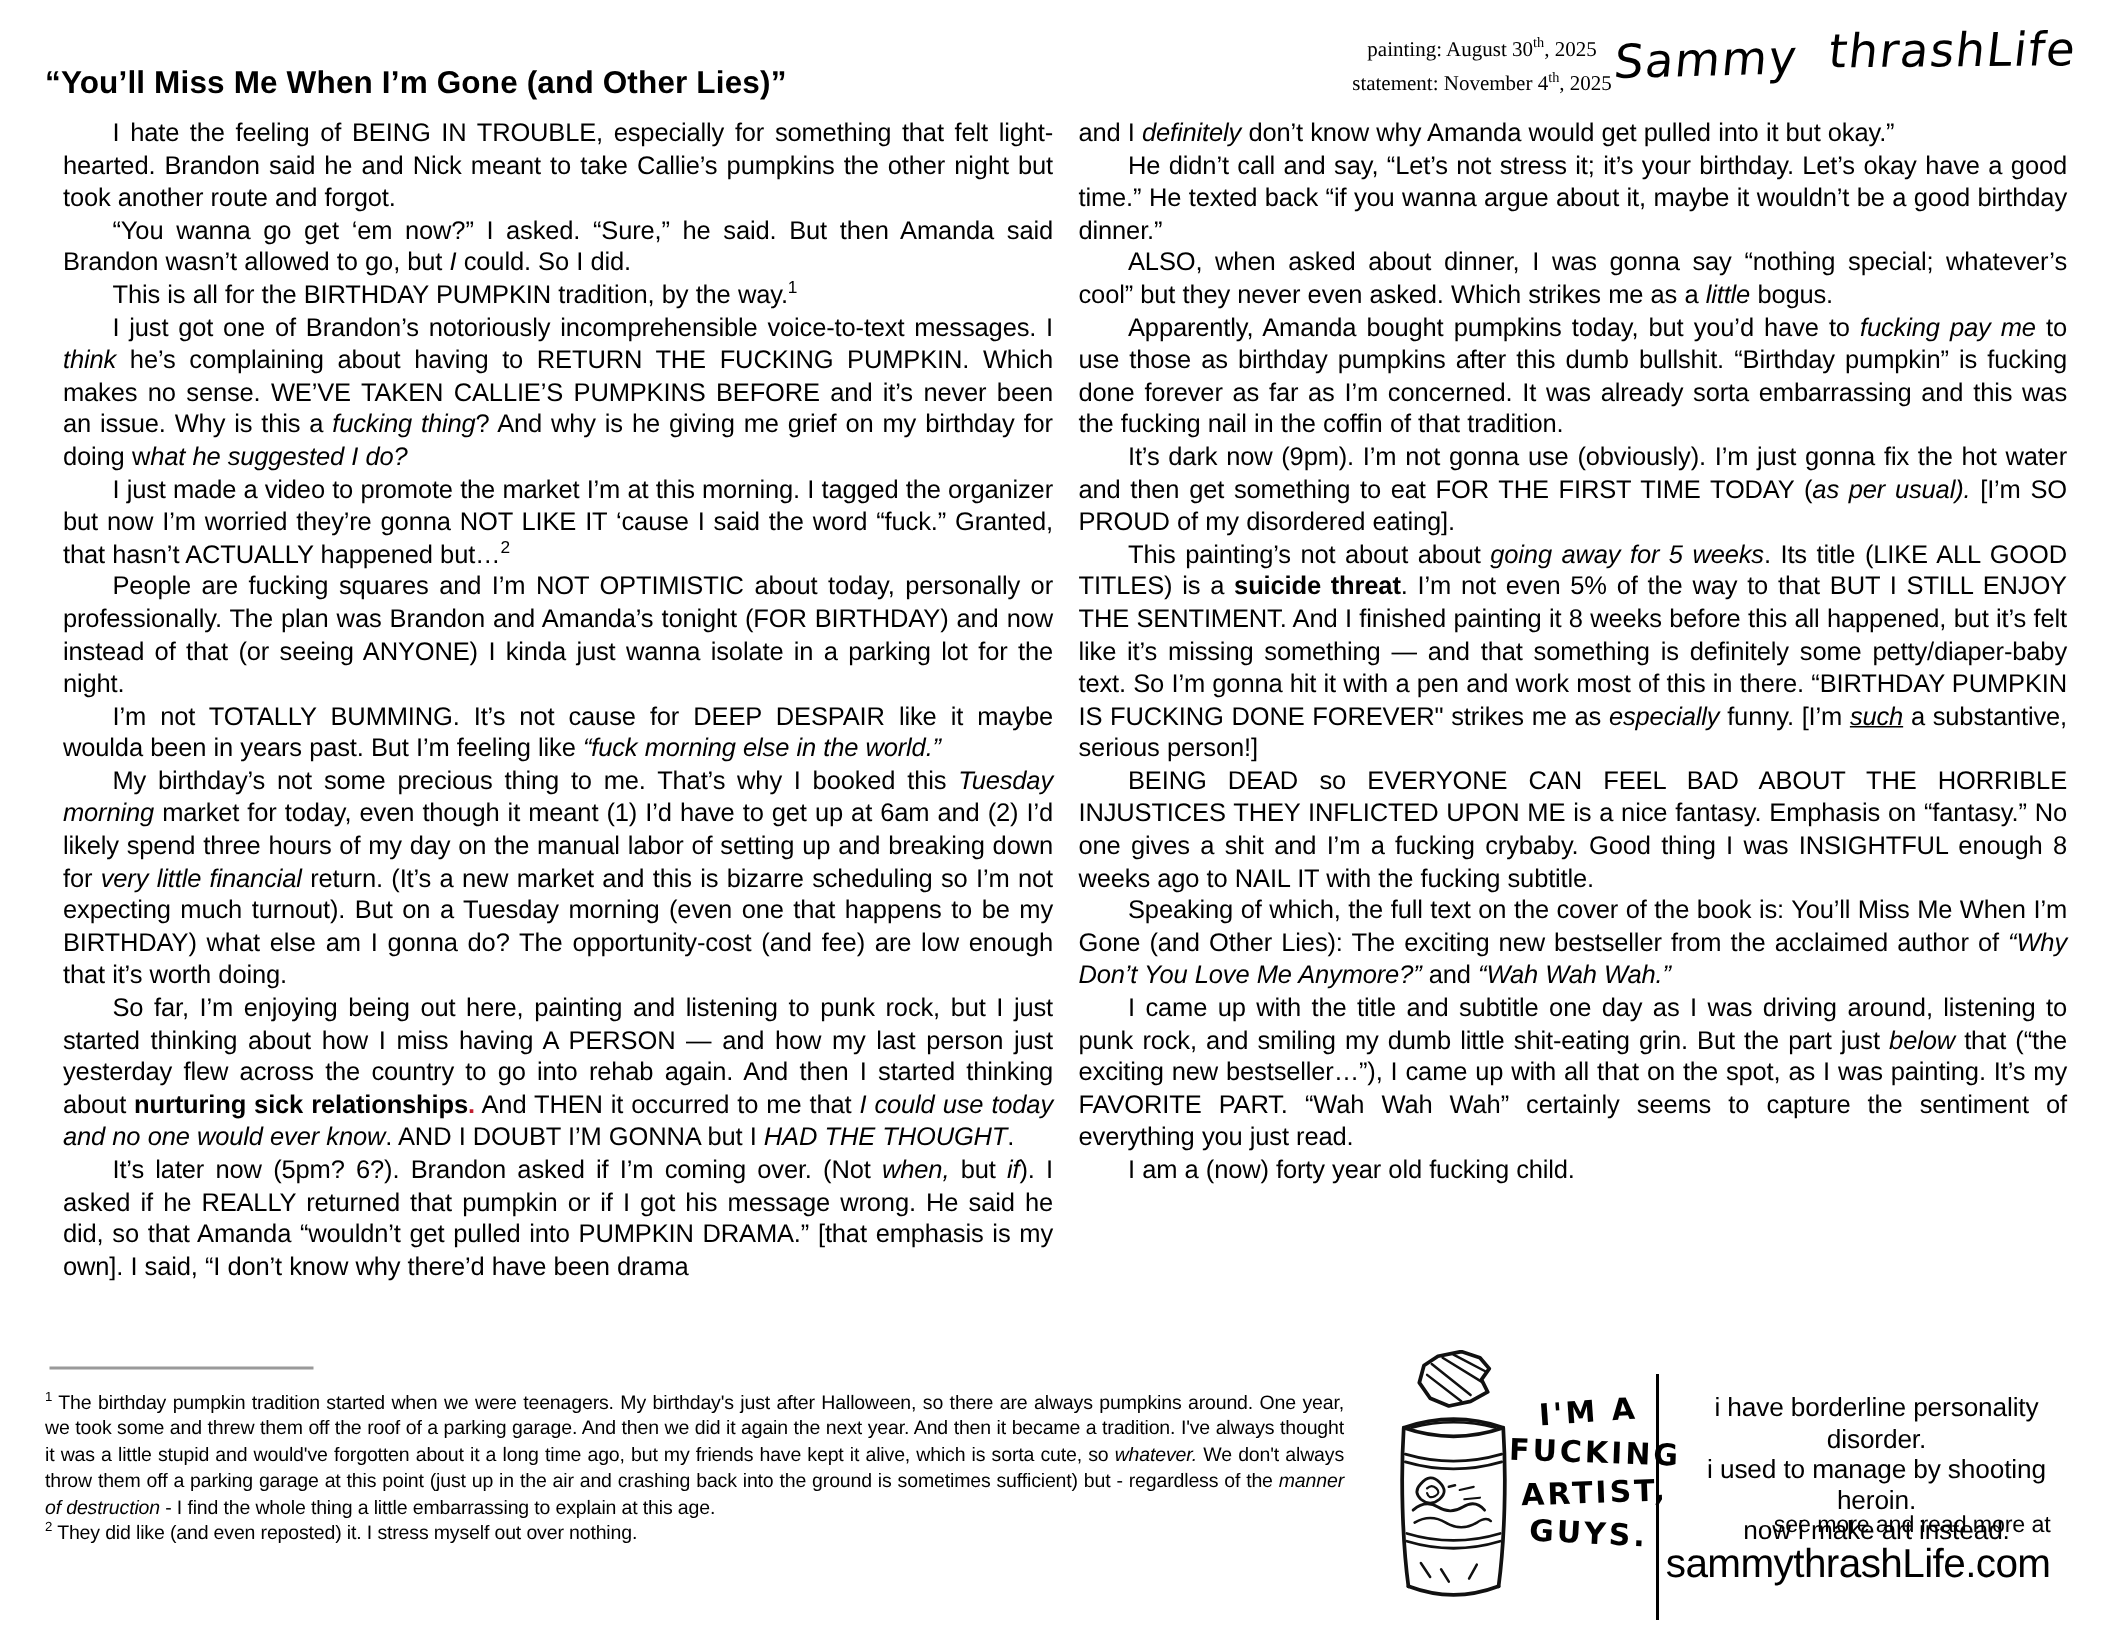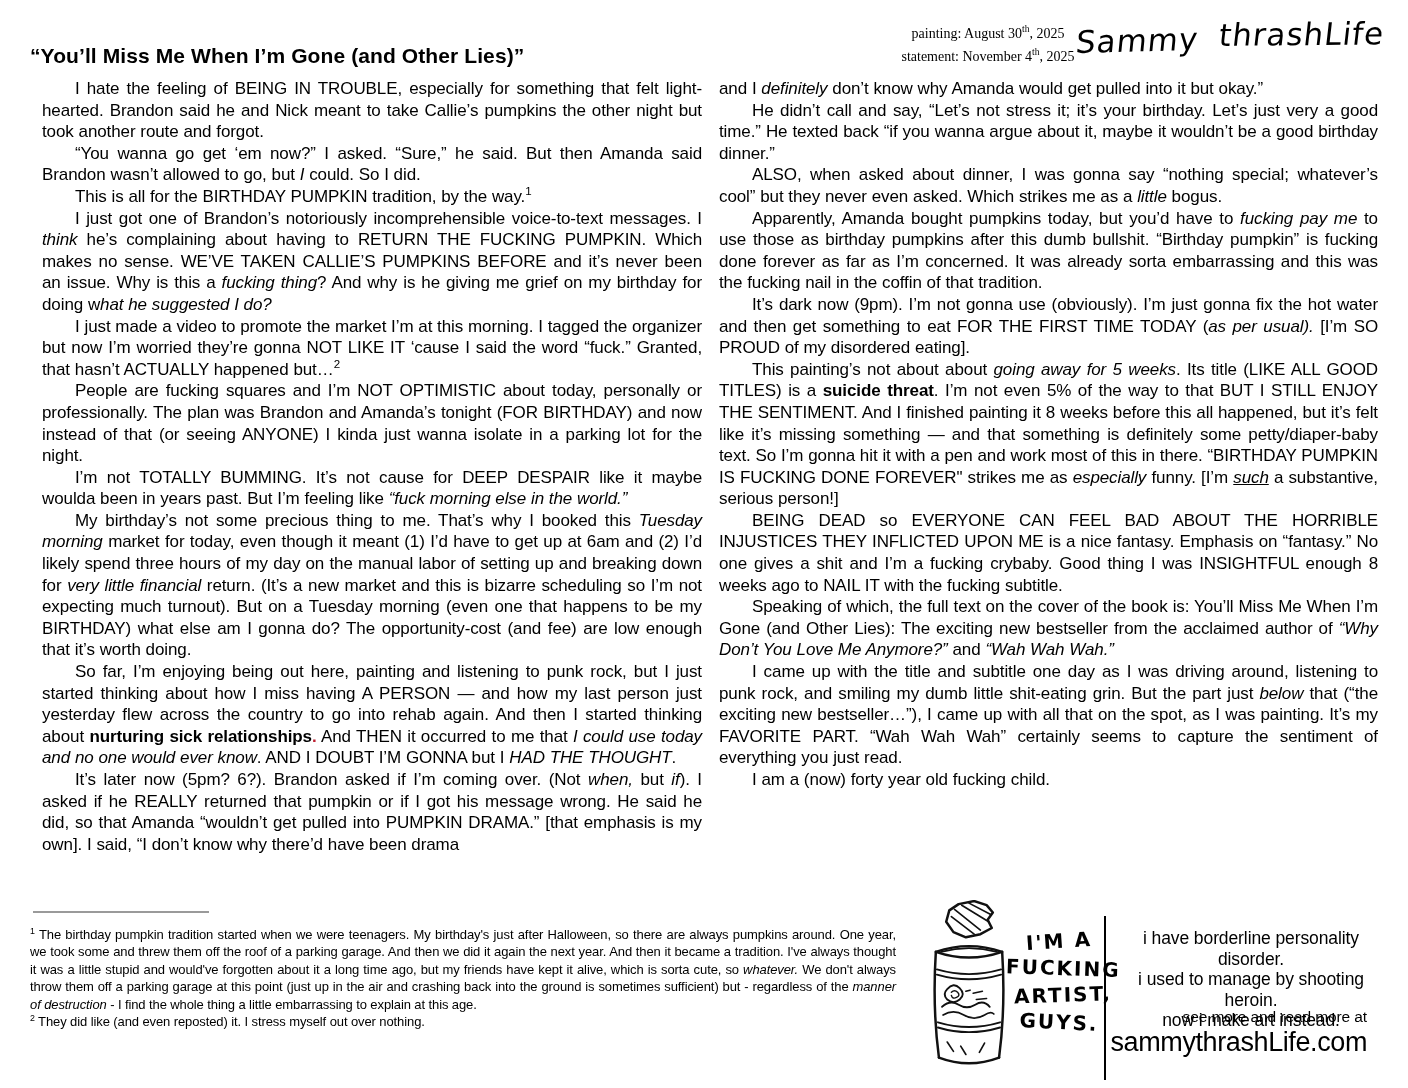--- a/index.html
+++ b/index.html
@@ -85,21 +85,21 @@
       <p class="para">I just made a video to promote the market I’m at this morning. I tagged the organizer but now I’m worried they’re gonna NOT LIKE IT ‘cause I said the word “fuck.” Granted, that hasn’t ACTUALLY happened but…<sup>2</sup></p>
       <p class="para">People are fucking squares and I’m NOT OPTIMISTIC about today, personally or professionally. The plan was Brandon and Amanda’s tonight (FOR BIRTHDAY) and now instead of that (or seeing ANYONE) I kinda just wanna isolate in a parking lot for the night.</p>
       <p class="para">I’m not TOTALLY BUMMING. It’s not cause for DEEP DESPAIR like it maybe woulda been in years past. But I’m feeling like <i>“fuck morning else in the world.”</i></p>
       <p class="para">My birthday’s not some precious thing to me. That’s why I booked this <i>Tuesday morning</i> market for today, even though it meant (1) I’d have to get up at 6am and (2) I’d likely spend three hours of my day on the manual labor of setting up and breaking down for <i>very little financial</i> return. (It’s a new market and this is bizarre scheduling so I’m not expecting much turnout). But on a Tuesday morning (even one that happens to be my BIRTHDAY) what else am I gonna do? The opportunity-cost (and fee) are low enough that it’s worth doing.</p>
       <p class="para">So far, I’m enjoying being out here, painting and listening to punk rock, but I just started thinking about how I miss having A PERSON — and how my last person just yesterday flew across the country to go into rehab again. And then I started thinking about <b>nurturing sick relationships</b><span class="red">.</span> And THEN it occurred to me that <i>I could use today and no one would ever know</i>. AND I DOUBT I’M GONNA but I <i>HAD THE THOUGHT</i>.</p>
       <p class="para">It’s later now (5pm? 6?). Brandon asked if I’m coming over. (Not <i>when,</i> but <i>if</i>). I asked if he REALLY returned that pumpkin or if I got his message wrong. He said he did, so that Amanda “wouldn’t get pulled into PUMPKIN DRAMA.” [that emphasis is my own]. I said, “I don’t know why there’d have been drama</p>
     </div>
 
   <div class="col col-right">
       <p class="para noindent">and I <i>definitely</i> don’t know why Amanda would get pulled into it but okay.”</p>
-      <p class="para">He didn’t call and say, “Let’s not stress it; it’s your birthday. Let’s just very a good time.” He texted back “if you wanna argue about it, maybe it wouldn’t be a good birthday dinner.”</p>
+      <p class="para">He didn’t call and say, “Let’s not stress it; it’s your birthday. Let’s okay have a good time.” He texted back “if you wanna argue about it, maybe it wouldn’t be a good birthday dinner.”</p>
       <p class="para">ALSO, when asked about dinner, I was gonna say “nothing special; whatever’s cool” but they never even asked. Which strikes me as a <i>little</i> bogus.</p>
       <p class="para">Apparently, Amanda bought pumpkins today, but you’d have to <i>fucking pay me</i> to use those as birthday pumpkins after this dumb bullshit. “Birthday pumpkin” is fucking done forever as far as I’m concerned. It was already sorta embarrassing and this was the fucking nail in the coffin of that tradition.</p>
       <p class="para">It’s dark now (9pm). I’m not gonna use (obviously). I’m just gonna fix the hot water and then get something to eat FOR THE FIRST TIME TODAY (<i>as per usual).</i> [I’m SO PROUD of my disordered eating].</p>
       <p class="para">This painting’s not about about <i>going away for 5 weeks</i>. Its title (LIKE ALL GOOD TITLES) is a <b>suicide threat</b>. I’m not even 5% of the way to that BUT I STILL ENJOY THE SENTIMENT. And I finished painting it 8 weeks before this all happened, but it’s felt like it’s missing something — and that something is definitely some petty/diaper-baby text. So I’m gonna hit it with a pen and work most of this in there. “BIRTHDAY PUMPKIN IS FUCKING DONE FOREVER" strikes me as <i>especially</i> funny. [I’m <i class="u">such</i> a substantive, serious person!]</p>
       <p class="para">BEING DEAD so EVERYONE CAN FEEL BAD ABOUT THE HORRIBLE INJUSTICES THEY INFLICTED UPON ME is a nice fantasy. Emphasis on “fantasy.” No one gives a shit and I’m a fucking crybaby. Good thing I was INSIGHTFUL enough 8 weeks ago to NAIL IT with the fucking subtitle.</p>
       <p class="para">Speaking of which, the full text on the cover of the book is: You’ll Miss Me When I’m Gone (and Other Lies): The exciting new bestseller from the acclaimed author of <i>“Why Don’t You Love Me Anymore?”</i> and <i>“Wah Wah Wah.”</i></p>
       <p class="para">I came up with the title and subtitle one day as I was driving around, listening to punk rock, and smiling my dumb little shit-eating grin. But the part just <i>below</i> that (“the exciting new bestseller…”), I came up with all that on the spot, as I was painting. It’s my FAVORITE PART. “Wah Wah Wah” certainly seems to capture the sentiment of everything you just read.</p>
       <p class="para">I am a (now) forty year old fucking child.</p>
     </div>
 

